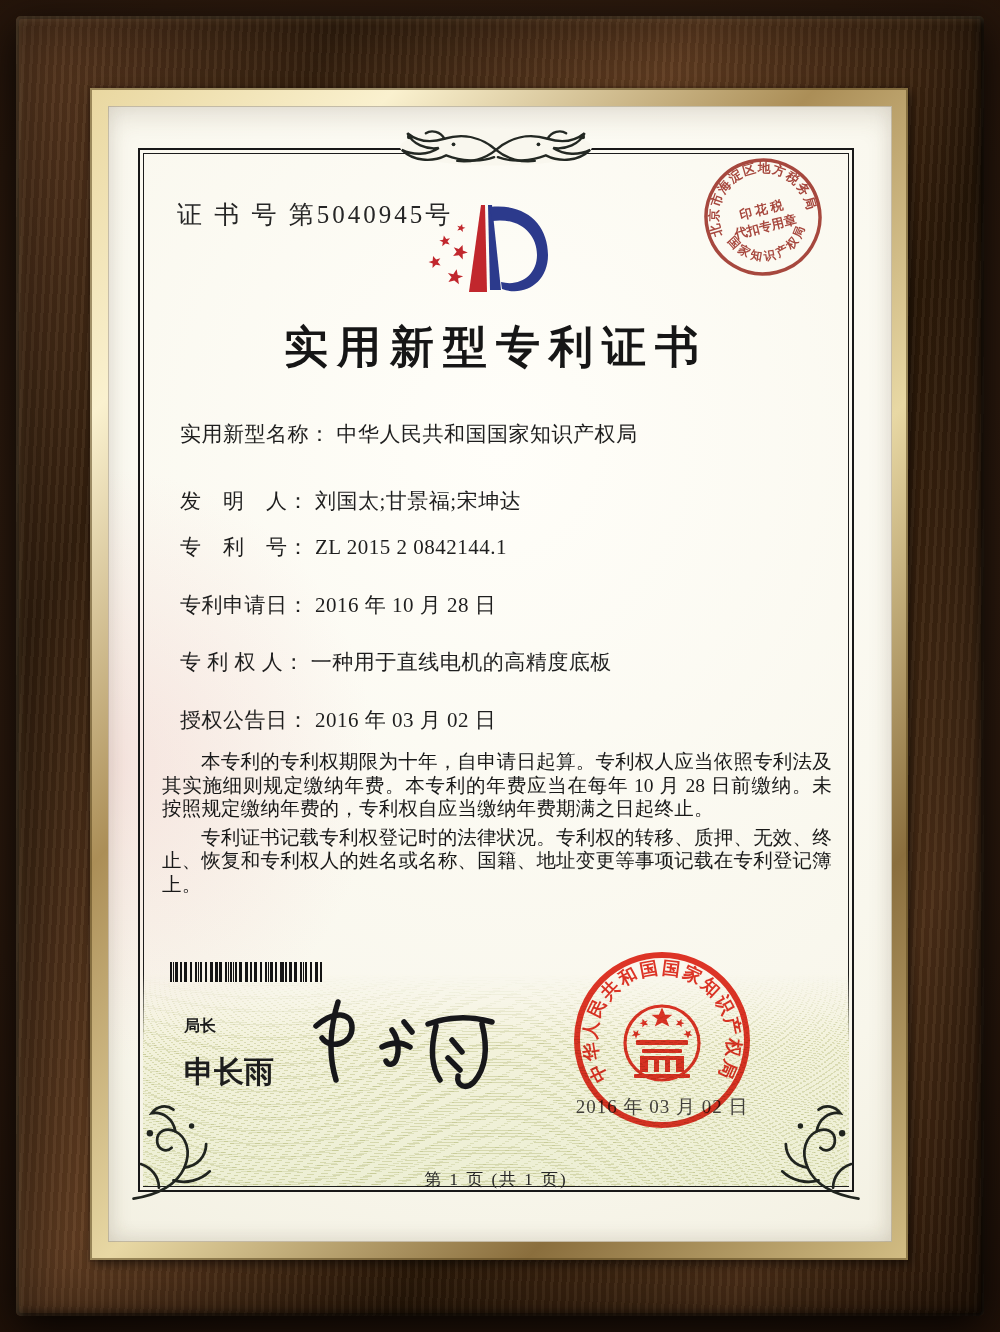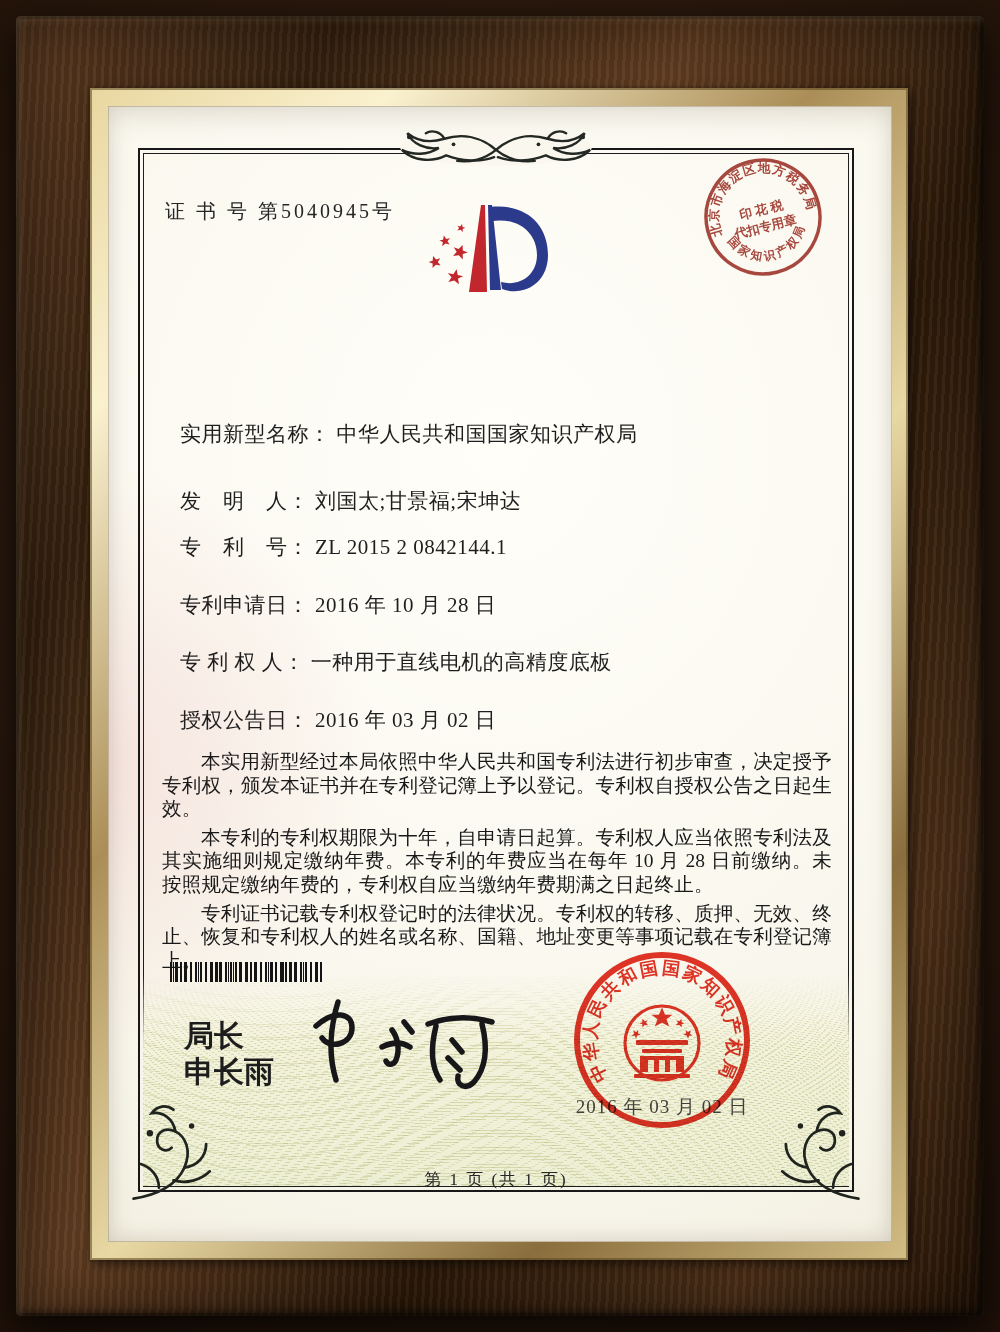--- a/index.html
+++ b/index.html
@@ -38,21 +38,21 @@
   .guilloche{position:absolute;left:3px;right:3px;bottom:4px;height:212px;z-index:0;
     background:
       repeating-radial-gradient(140% 120% at 50% -45%,rgba(148,154,66,.28) 0 1px,rgba(0,0,0,0) 1px 6px),
       repeating-radial-gradient(150% 135% at 18% 185%,rgba(140,148,60,.18) 0 1px,rgba(0,0,0,0) 1px 8px),
       linear-gradient(180deg,#f5f3de,#edefd4);
     -webkit-mask-image:linear-gradient(180deg,transparent 0,#000 70px);
     mask-image:linear-gradient(180deg,transparent 0,#000 70px);}
 
   .abs{position:absolute;z-index:2;}
 
-  .cert-number{left:25px;top:48px;font-size:20px;letter-spacing:3px;color:#262626;}
+  .cert-number{left:37px;top:48px;font-size:25px;letter-spacing:3px;color:#262626;}
 
   .logo{left:262px;top:45px;width:160px;height:120px;}
 
   .tax-stamp{left:562px;top:6px;width:122px;height:122px;transform:rotate(-14deg);
              color:#a23930;opacity:.92;mix-blend-mode:multiply;}
 
   .title{left:0;top:168px;width:100%;text-align:center;font-size:44px;font-weight:700;
          letter-spacing:9px;color:#161616;}
 
   .field{left:40px;font-size:21px;color:#1e1e1e;white-space:nowrap;}
@@ -63,21 +63,21 @@
   .paras p{margin:0 0 5px;text-indent:2em;font-size:19.5px;line-height:23.6px;
            text-align:justify;letter-spacing:.2px;color:#191919;}
 
   .barcode{left:30px;top:812px;width:154px;height:20px;background-color:transparent;
     background-image:
       repeating-linear-gradient(90deg,#141414 0 2px,rgba(0,0,0,0) 2px 5px),
       repeating-linear-gradient(90deg,#141414 0 1px,rgba(0,0,0,0) 1px 7px),
       repeating-linear-gradient(90deg,rgba(0,0,0,0) 0 3px,#141414 3px 4px,rgba(0,0,0,0) 4px 11px);}
 
   .director-title{left:44px;top:866px;font-family:"Liberation Sans","DejaVu Sans",sans-serif;
-                  font-weight:700;font-size:30px;color:#1d1d1d;}
+                  font-weight:700;font-size:16px;color:#1d1d1d;}
   .director-name{left:44px;top:902px;font-family:"Liberation Sans","DejaVu Sans",sans-serif;
                  font-weight:700;font-size:30px;color:#1d1d1d;}
   .signature{left:160px;top:842px;width:210px;height:100px;}
 
   .seal-date{left:422px;top:944px;width:200px;text-align:center;font-size:19px;
              letter-spacing:1px;color:#413f3a;z-index:1;}
   .seal{left:432px;top:800px;width:180px;height:180px;color:#e02517;
         mix-blend-mode:multiply;opacity:.93;z-index:3;}
 
   .footer{left:0;top:1008px;width:100%;text-align:center;font-size:17px;
@@ -159,20 +159,21 @@
         <text font-size="12.5" font-weight="bold" fill="currentColor">
           <textPath href="#taxTop" textLength="150" lengthAdjust="spacing">北京市海淀区地方税务局</textPath>
         </text>
         <text font-size="11.5" font-weight="bold" fill="currentColor">
           <textPath href="#taxBot" textLength="96" lengthAdjust="spacing">国家知识产权局</textPath>
         </text>
         <text x="60" y="57" text-anchor="middle" font-size="12.5" font-weight="bold" fill="currentColor">印 花 税</text>
         <text x="60" y="74" text-anchor="middle" font-size="12.5" font-weight="bold" fill="currentColor">代扣专用章</text>
       </svg>
 
+      <div class="abs title">实用新型专利证书</div>
 
       <div class="abs field" style="top:270px">
         <span class="lab">实用新型名称：</span><span class="val">中华人民共和国国家知识产权局</span>
       </div>
       <div class="abs field" style="top:337px">
         <span class="lab">发　明　人：</span><span class="val">刘国太;甘景福;宋坤达</span>
       </div>
       <div class="abs field" style="top:383px">
         <span class="lab">专　利　号：</span><span class="val">ZL 2015 2 0842144.1</span>
       </div>
@@ -180,21 +181,20 @@
         <span class="lab">专利申请日：</span><span class="val">2016 年 10 月 28 日</span>
       </div>
       <div class="abs field" style="top:498px">
         <span class="lab">专 利 权 人：</span><span class="val">一种用于直线电机的高精度底板</span>
       </div>
       <div class="abs field" style="top:556px">
         <span class="lab">授权公告日：</span><span class="val">2016 年 03 月 02 日</span>
       </div>
 
       <div class="abs paras">
-        <p>本实用新型经过本局依照中华人民共和国专利法进行初步审查，决定授予专利权，颁发本证书并在专利登记簿上予以登记。专利权自授权公告之日起生效。</p>
         <p>本专利的专利权期限为十年，自申请日起算。专利权人应当依照专利法及其实施细则规定缴纳年费。本专利的年费应当在每年 10 月 28 日前缴纳。未按照规定缴纳年费的，专利权自应当缴纳年费期满之日起终止。</p>
         <p>专利证书记载专利权登记时的法律状况。专利权的转移、质押、无效、终止、恢复和专利权人的姓名或名称、国籍、地址变更等事项记载在专利登记簿上。</p>
       </div>
 
       <div class="abs barcode"></div>
 
       <div class="abs director-title">局长</div>
       <div class="abs director-name">申长雨</div>
 
       <svg class="abs signature" viewBox="0 0 210 100">

